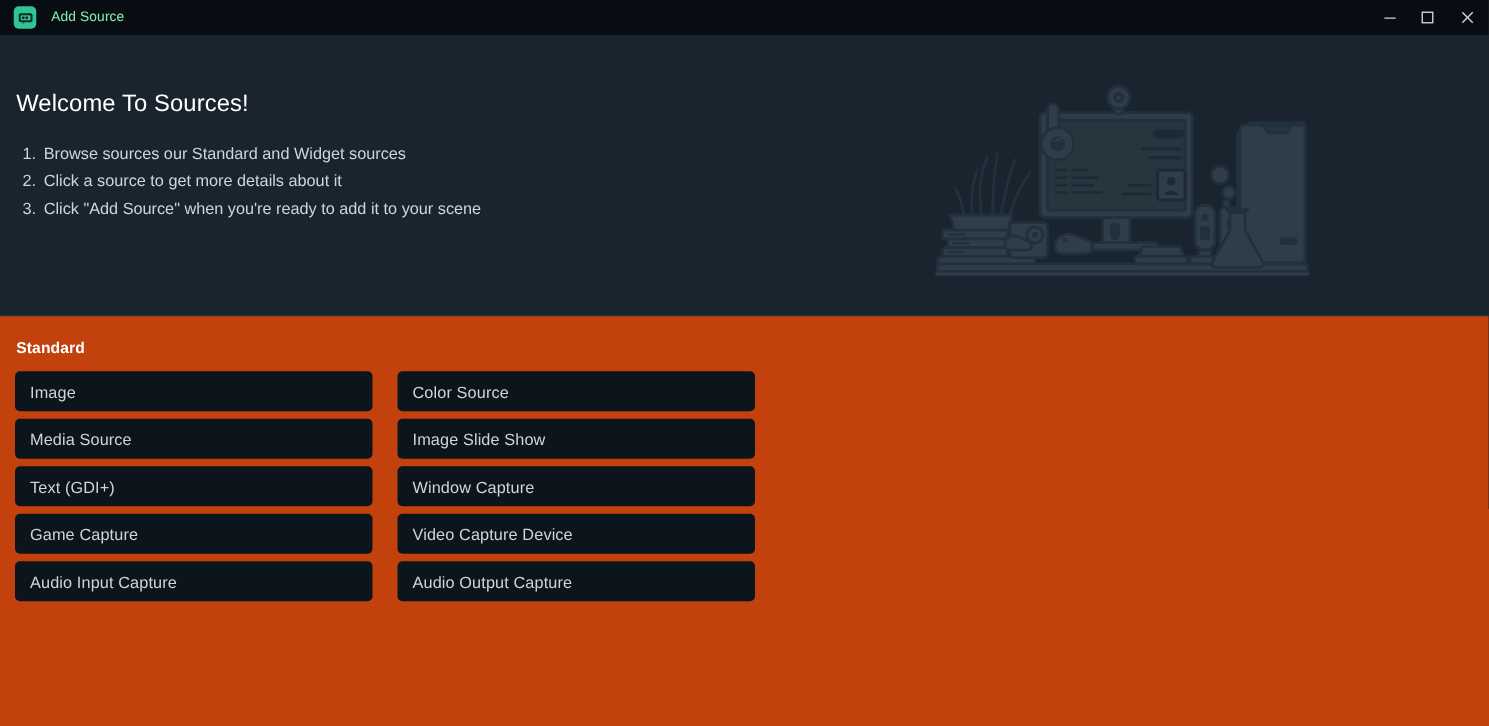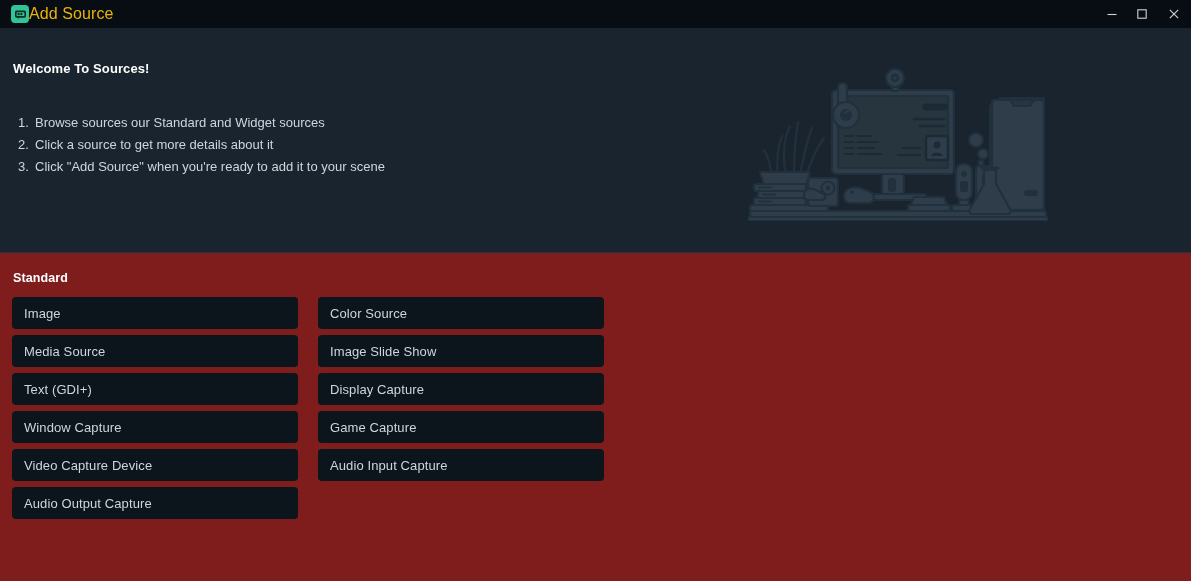--- a/index.html
+++ b/index.html
@@ -28,22 +28,23 @@
     margin-left: 11px;
     border-radius: 4px;
     background: #31c496;
     display: flex;
     align-items: center;
     justify-content: center;
     flex: none;
   }
   .app-icon svg { display: block; }
   .title-text {
-    font-size: 16px;
-    color: #eab308;
+    margin-left: 12px;
+    font-size: 11px;
+    color: #86efac;
     letter-spacing: .1px;
   }
   .win-controls {
     position: absolute;
     right: 0; top: 0;
     height: 28px;
     display: flex;
     align-items: stretch;
   }
   .win-btn {
@@ -63,23 +64,23 @@
 
   
   .hero {
     position: relative;
     height: 224px;
     background: #1a242e;
     overflow: hidden;
   }
   .hero-title {
     position: absolute;
-    left: 13px; top: 33px;
-    font-size: 13px;
-    font-weight: bold;
+    left: 13px; top: 45px;
+    font-size: 19px;
+    font-weight: normal;
     color: #ffffff;
     letter-spacing: .1px;
   }
   .hero-steps {
     position: absolute;
     left: 18px; top: 84px;
     list-style: none;
   }
   .hero-steps li {
     font-size: 13px;
@@ -100,21 +101,21 @@
   .hero-art svg { display: block; width: 100%; height: 100%; }
 
   .divider {
     height: 1px;
     background: #253240;
     width: 100%;
   }
 
   
   .sources {
-    background: #7f1d1d;
+    background: #c2410c;
     padding-top: 18px;
     height: 328px;
   }
   .section-label {
     font-size: 12.5px;
     font-weight: bold;
     color: #ffffff;
     margin-left: 13px;
     margin-bottom: 12px;
     letter-spacing: .1px;
@@ -312,20 +313,19 @@
 <div class="sources">
 
   <div class="section-label">Standard</div>
 
   <div class="grid">
     <button class="src-btn">Image</button>
     <button class="src-btn">Color Source</button>
     <button class="src-btn">Media Source</button>
     <button class="src-btn">Image Slide Show</button>
     <button class="src-btn">Text (GDI+)</button>
-    <button class="src-btn">Display Capture</button>
     <button class="src-btn">Window Capture</button>
     <button class="src-btn">Game Capture</button>
     <button class="src-btn">Video Capture Device</button>
     <button class="src-btn">Audio Input Capture</button>
     <button class="src-btn">Audio Output Capture</button>
   </div>
 </div>
 
 </body></html>

